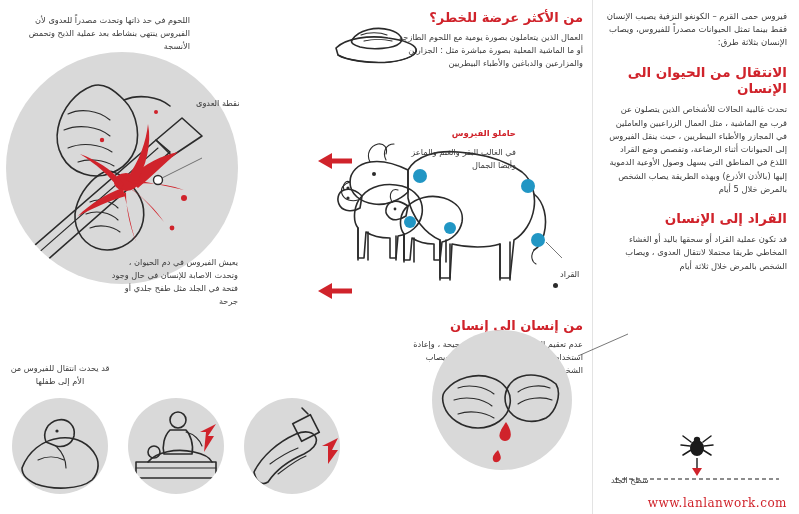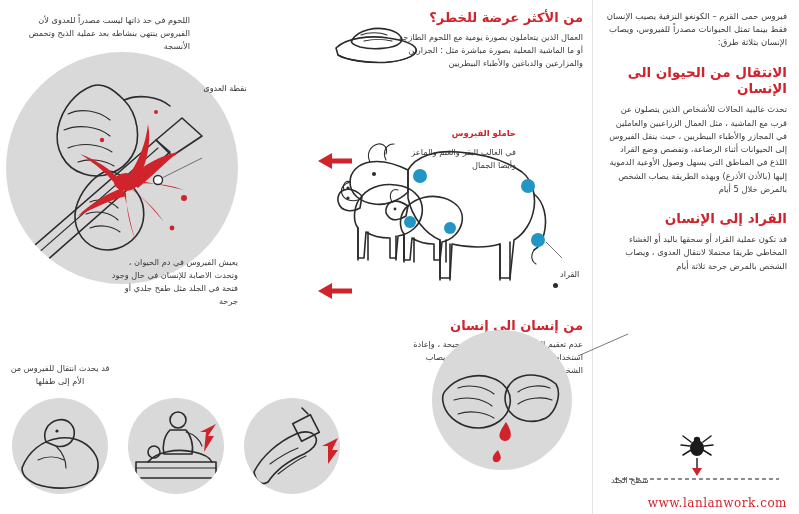--- a/index.html
+++ b/index.html
@@ -79,21 +79,21 @@
   <div class="col-right">
     <div class="intro">فيروس حمى القرم – الكونغو النزفية يصيب الإنسان فقط بينما تمثل الحيوانات مصدراً للفيروس، ويصاب الإنسان بثلاثة طرق:</div>
 
     <div class="sec-block">
       <div class="sec-title">الانتقال من الحيوان الى الإنسان</div>
       <div class="sec-body">تحدث غالبية الحالات للأشخاص الذين يتصلون عن قرب مع الماشية ، مثل العمال الزراعيين والعاملين في المجازر والأطباء البيطريين ، حيث ينقل الفيروس إلى الحيوانات أثناء الرضاعة، وتفصص وضع القراد اللذع في المناطق التي يسهل وصول الأوعية الدموية إليها (بالأذن الأذرع) وبهذه الطريقة يصاب الشخص بالمرض خلال 5 أيام</div>
     </div>
 
     <div class="sec-block">
       <div class="sec-title">القراد إلى الإنسان</div>
-      <div class="sec-body">قد تكون عملية القراد أو سحقها باليد أو الغشاء المخاطي طريقا محتملا لانتقال العدوى ، ويصاب الشخص بالمرض جرحة ثلاثة أيام</div>
+      <div class="sec-body">قد تكون عملية القراد أو سحقها باليد أو الغشاء المخاطي طريقا محتملا لانتقال العدوى ، ويصاب الشخص بالمرض خلال ثلاثة أيام</div>
     </div>
   </div>
 
   <div class="tick-actual">
     <svg width="180" height="56" viewBox="0 0 180 56">
 
       <g transform="translate(90,14)">
         <ellipse cx="0" cy="2" rx="7" ry="8" fill="#1b1b1b"></ellipse>
         <circle cx="0" cy="-6" r="3.2" fill="#1b1b1b"></circle>
         <path d="M-6,-4 L-14,-10 M-7,0 L-16,-1 M-6,4 L-14,9 M6,-4 L14,-10 M7,0 L16,-1 M6,4 L14,9" stroke="#1b1b1b" stroke-width="1.5" fill="none" stroke-linecap="round"></path>
@@ -120,21 +120,21 @@
 
     <path class="ln" d="M6,40 C16,30 40,27 58,30 C72,32 84,36 86,41 C88,46 78,52 60,54 C40,56 16,52 8,47 Z" fill="#fff"></path>
     <path class="ln-thin" d="M8,47 C16,52 40,56 60,54 C78,52 88,46 86,41"></path>
 
     <path class="ln" d="M22,32 C28,22 46,18 60,22 C70,25 74,31 70,35 C64,41 42,42 30,39 C24,37 20,35 22,32 Z" fill="#e9e9e9"></path>
     <path class="ln-thin" d="M31,27 C38,24 50,24 57,27"></path>
     <path class="ln-thin" d="M34,33 C42,31 54,31 62,33"></path>
   </svg>
 
   <div class="abs" style="left:10px; top:14px; width:180px;">
-    <div class="body-txt">اللحوم في حد ذاتها ليست مصدراً للعدوى لأن الفيروس ينتهي بنشاطه بعد عملية الذبح وتحمض الأنسجة</div>
+    <div class="body-txt">اللحوم في حد ذاتها وتحدث مصدراً للعدوى لأن الفيروس ينتهي بنشاطه بعد عملية الذبح وتحمض الأنسجة</div>
   </div>
 
   <div class="circle" style="left:6px; top:52px; width:232px; height:232px;">
     <svg width="232" height="232" viewBox="0 0 232 232">
 
       <path class="ln" d="M14,206 L150,88 L164,100 L30,218 Z" fill="#ededed"></path>
       <path class="ln-thin" d="M22,210 L152,96"></path>
 
       <path class="ln" d="M150,88 L176,66 L196,84 L166,104 Z" fill="#cfcfcf"></path>
 
@@ -163,21 +163,21 @@
         <circle cx="178" cy="146" r="3"></circle>
         <circle cx="166" cy="176" r="2.4"></circle>
         <circle cx="96" cy="88" r="2.2"></circle>
         <circle cx="150" cy="60" r="2"></circle>
       </g>
 
       <circle cx="152" cy="128" r="4.5" fill="#fff" stroke="#2b2b2b" stroke-width="1.4"></circle>
       <path class="leader" d="M156,126 L196,106"></path>
     </svg>
   </div>
-  <div class="abs" style="left:196px; top:83px; width:58px; text-align:center;">
+  <div class="abs" style="left:196px; top:98px; width:58px; text-align:left;">
     <div class="lbl-dark">نقطة العدوى</div>
   </div>
   <div class="abs" style="left:108px; top:256px; width:130px;">
     <div class="body-txt">يعيش الفيروس في دم الحيوان ، وتحدث الاصابة للإنسان في حال وجود فتحة في الجلد مثل طفح جلدي أو جرحة</div>
   </div>
 
   <svg class="abs" style="left:300px; top:110px;" width="290" height="180" viewBox="0 0 290 180">
 
     <g>
       <path class="ln" d="M108,60 C116,46 136,40 158,42 C186,44 208,52 222,62 C232,70 236,84 234,98 C232,112 224,124 214,130 L210,168 L200,168 L200,134 C188,138 168,138 152,134 L150,168 L140,168 L140,130 C126,124 112,108 108,88 Z" fill="#fff"></path>

